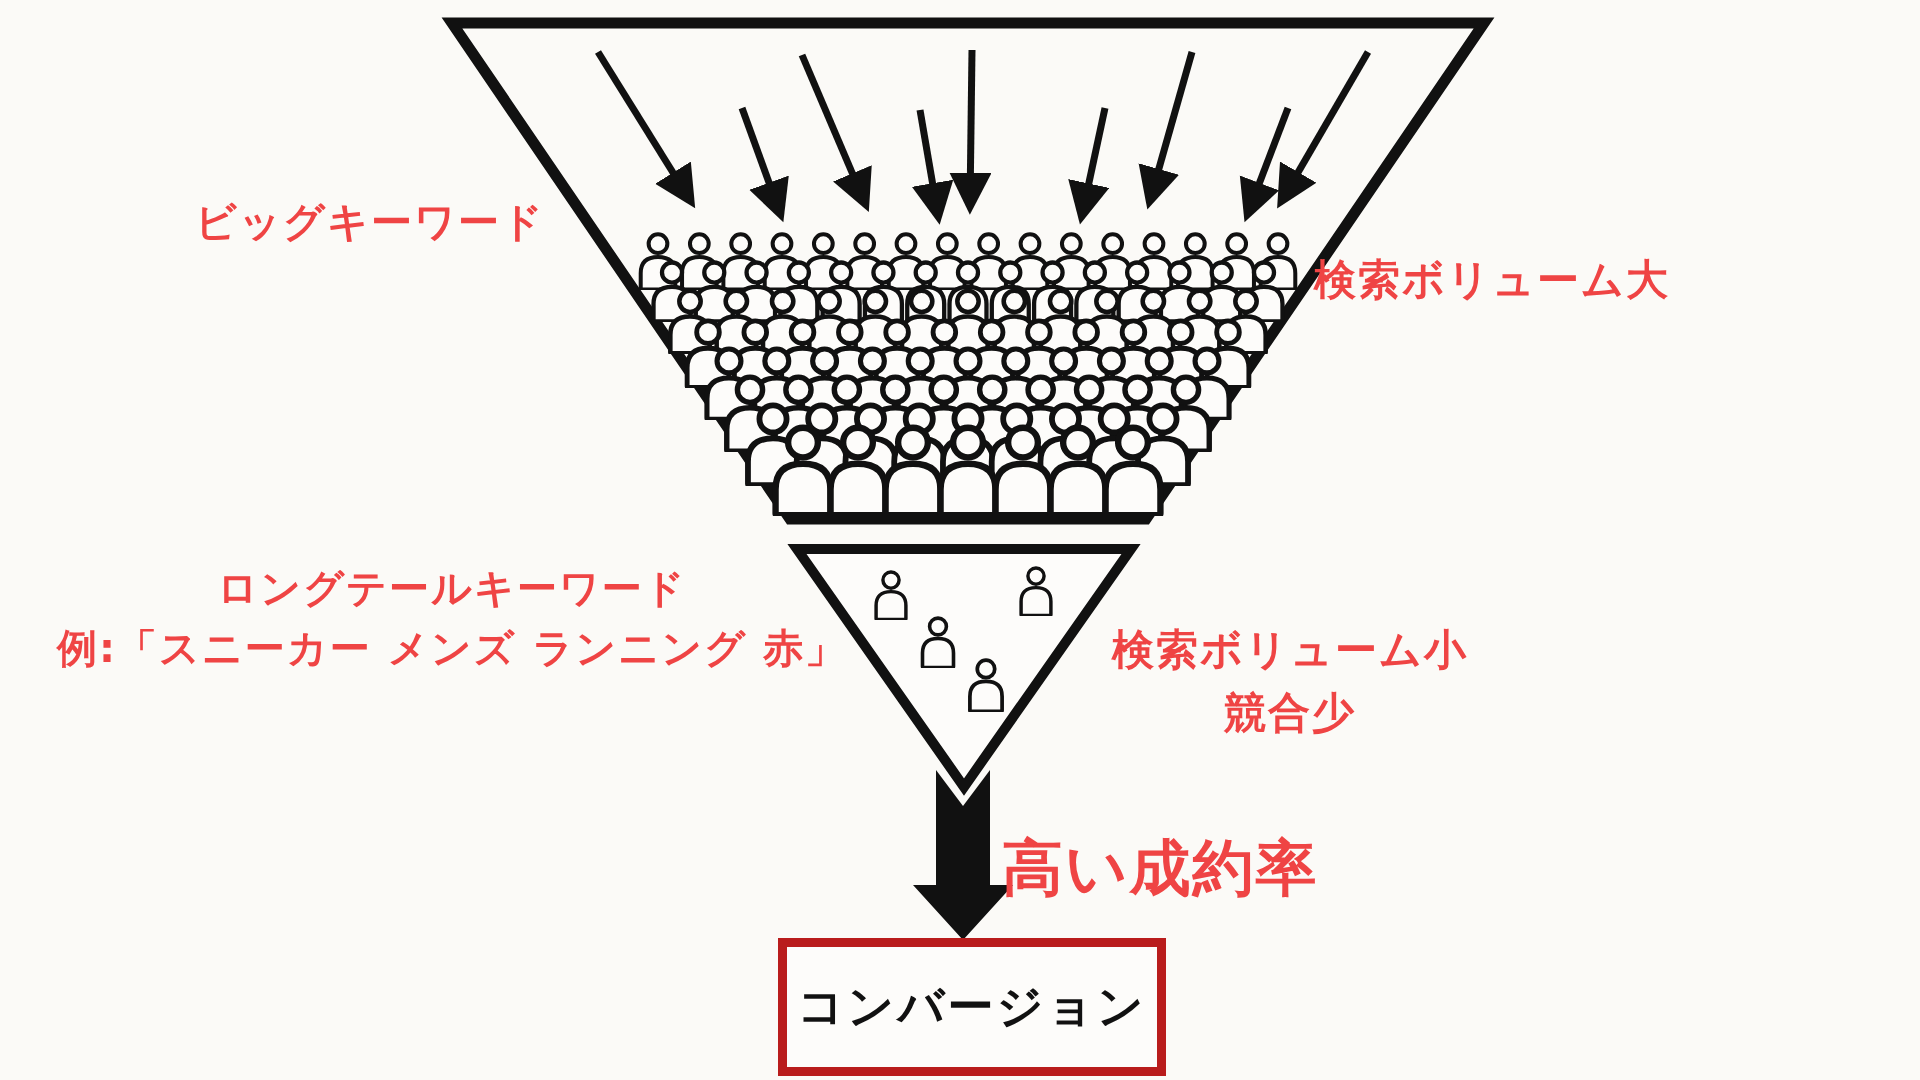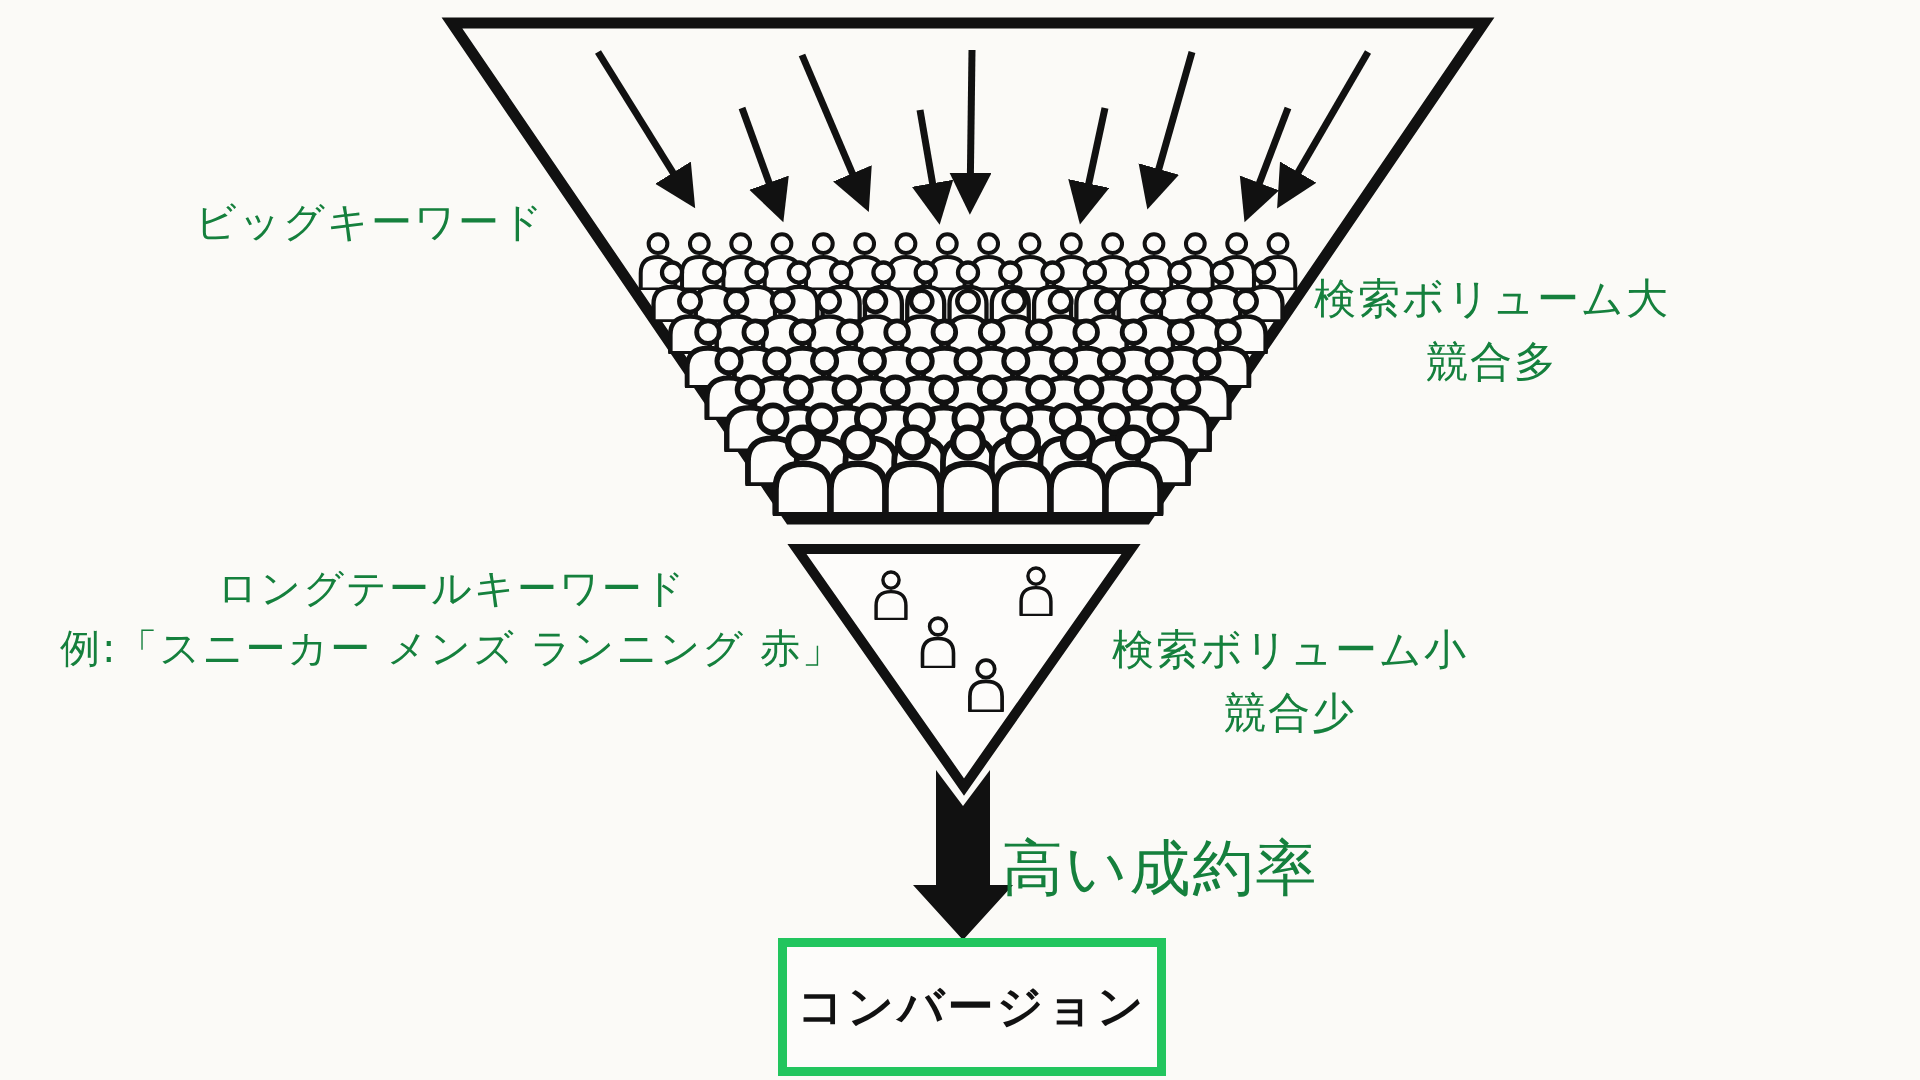--- a/index.html
+++ b/index.html
@@ -6,35 +6,35 @@
   body{
     width:1920px;height:1080px;position:relative;overflow:hidden;
     background:#fbfaf7;
     font-family:"DejaVu Sans","Liberation Sans",sans-serif;
     color:#111;
   }
   #stage{position:absolute;inset:0;width:1920px;height:1080px;}
   svg{position:absolute;left:0;top:0;}
   .label{
     position:absolute;
-    font-weight:400;
+    font-weight:700;
     letter-spacing:2px;
     text-align:center;
     line-height:1.5;
     white-space:nowrap;
-    color:#15803d;
+    color:#ef4444;
   }
   .lbl-big-keyword   {left:370px; top:192px; transform:translateX(-50%); font-size:41px;}
-  .lbl-big-volume    {left:1492px;top:248px; transform:translateX(-50%); font-size:42px;margin-top:19px;}
+  .lbl-big-volume    {left:1492px;top:248px; transform:translateX(-50%); font-size:42px;}
   .lbl-longtail      {left:452px; top:558px; transform:translateX(-50%); font-size:40px;}
   .lbl-small-volume  {left:1290px;top:618px; transform:translateX(-50%); font-size:42px;}
   .lbl-rate          {left:1002px;top:822px; font-size:61px; text-align:left;}
   .conversion-box{
     position:absolute;left:778px;top:938px;width:370px;height:120px;
-    border:9px solid #22c55e;background:#fdfcfa;
+    border:9px solid #b91c1c;background:#fdfcfa;
     display:flex;align-items:center;justify-content:center;
     font-size:46px;font-weight:800;letter-spacing:3px;
   }
 </style>
 </head>
 <body>
 
 <div id="stage">
 
   <svg id="diagram-svg" width="1920" height="1080" viewBox="0 0 1920 1080">
@@ -169,21 +169,20 @@
         <use href="#person" x="965.2307692307693" y="658" width="41.53846153846154" height="54"></use>
       </g>
   </svg>
 
   <div class="label lbl-big-keyword">
     <div>ビッグキーワード</div>
   </div>
 
   <div class="label lbl-big-volume">
     <div>検索ボリューム大</div>
-    <div>競合多</div>
   </div>
 
   <div class="label lbl-longtail">
     <div>ロングテールキーワード</div>
     <div>例:「スニーカー メンズ ランニング 赤」</div>
   </div>
 
   <div class="label lbl-small-volume">
     <div>検索ボリューム小</div>
     <div>競合少</div>

